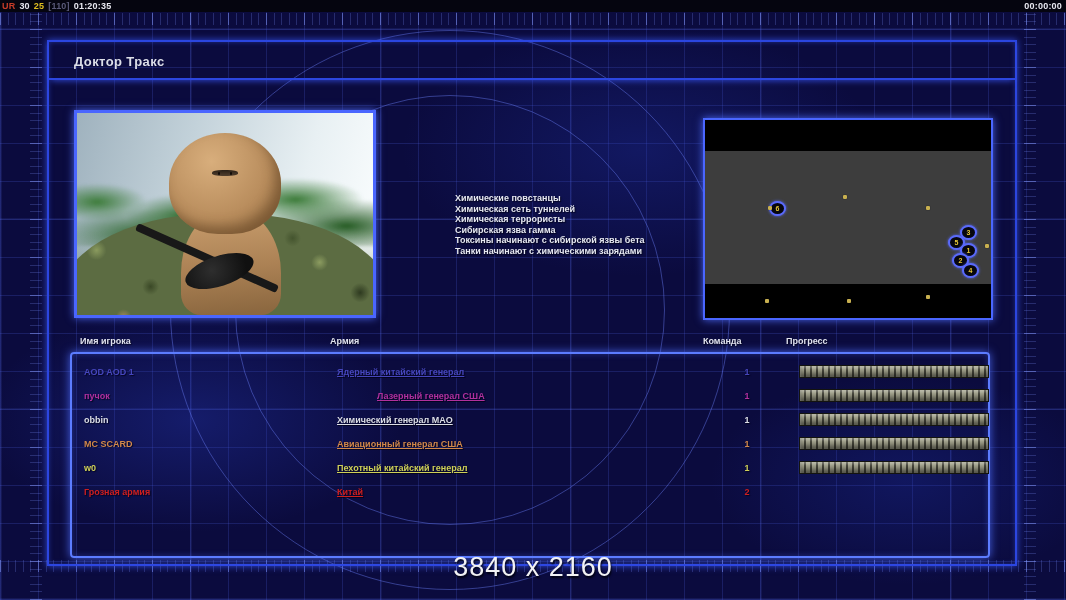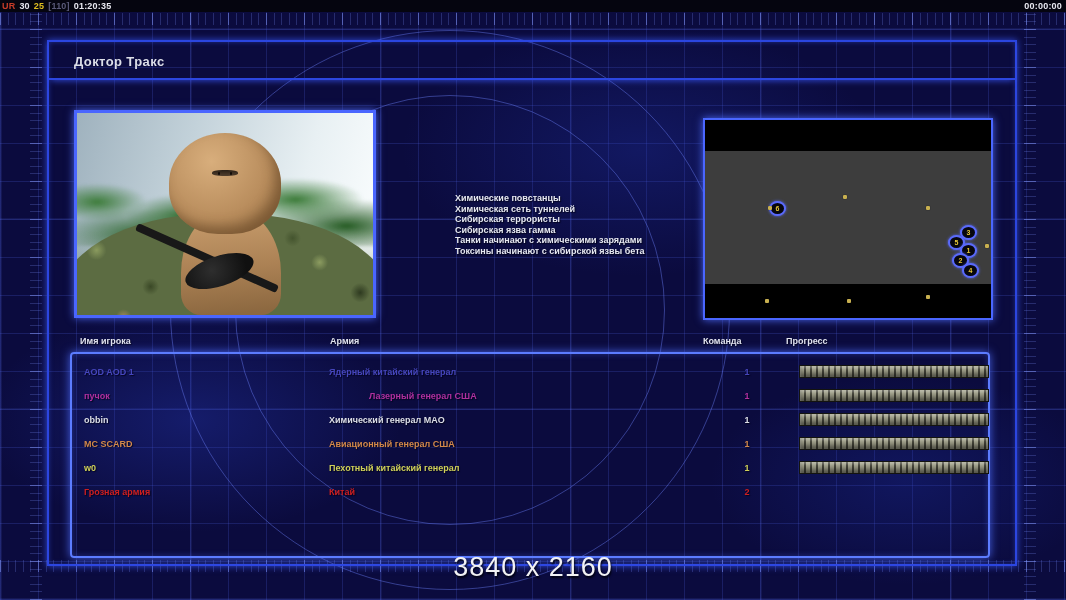--- a/index.html
+++ b/index.html
@@ -110,21 +110,21 @@
     font-size:9px; font-weight:bold; color:#e2e4ee; text-shadow:1px 1px 1px rgba(0,0,20,.8); }
   .table-headers span { position:absolute; top:0; }
   .th-name { left:80px; } .th-army { left:330px; } .th-team { left:703px; } .th-progress { left:786px;text-align:center; }
   .table-box { position:absolute; left:70px; top:352px; width:920px; height:206px;
     border:2px solid #5c7cff; border-radius:4px;
     box-shadow:0 0 10px rgba(80,110,255,.85), inset 0 0 6px rgba(80,110,255,.35);
     padding-top:8px; }
   .player-row { position:relative; height:24px; font-size:9px; font-weight:bold;
     text-shadow:1px 1px 1px rgba(0,0,20,.7); }
   .player-row .cell { position:absolute; top:5px; white-space:nowrap; }
-  .cell.name { left:12px; } .cell.army { left:257px; }
+  .cell.name { left:12px; } .cell.army { left:265px;text-decoration:underline; }
   .cell.team { left:655px; width:40px; text-align:center; }
   .cell.progress { left:727px; width:190px; top:3px; }
   .bar { display:block; height:13px; width:100%;
     border:1px solid #14140f;
     background:repeating-linear-gradient(90deg,#a2a28c 0 4px,#45453a 4px 6px);
     box-shadow:inset 0 2px 3px rgba(255,255,255,.3), inset 0 -4px 5px rgba(0,0,0,.5); }
   
   .resolution { position:absolute; left:0; top:552px; width:1066px; text-align:center;
     font-size:27px; color:#f2f2f4; text-shadow:1px 2px 2px rgba(0,0,10,.9); letter-spacing:1px; }
 </style>
@@ -167,24 +167,24 @@
     <div class="p-eyes">
       <div class="p-eye l"></div>
       <div class="p-eye r"></div>
     </div>
   </div>
 </div>
 
 <div class="info">
     <div>Химические повстанцы</div>
     <div>Химическая сеть туннелей</div>
-    <div>Сибирская террористы</div>
+    <div>Химическая террористы</div>
     <div>Сибирская язва гамма</div>
+    <div>Токсины начинают с сибирской язвы бета</div>
     <div>Танки начинают с химическими зарядами</div>
-    <div>Токсины начинают с сибирской язвы бета</div>
   </div>
 
 <div class="map-box">
   <div class="map-area">
       <div class="map-marker" style="left: 25.5%; top: 43.4376%;">6</div>
       <div class="map-marker" style="left: 92.3%; top: 61.9669%;">3</div>
       <div class="map-marker" style="left: 88.1%; top: 68.9534%;">5</div>
       <div class="map-marker" style="left: 92.3%; top: 75.1805%;">1</div>
       <div class="map-marker" style="left: 89.5%; top: 82.9263%;">2</div>
       <div class="map-marker" style="left: 93%; top: 89.9128%;">4</div>

